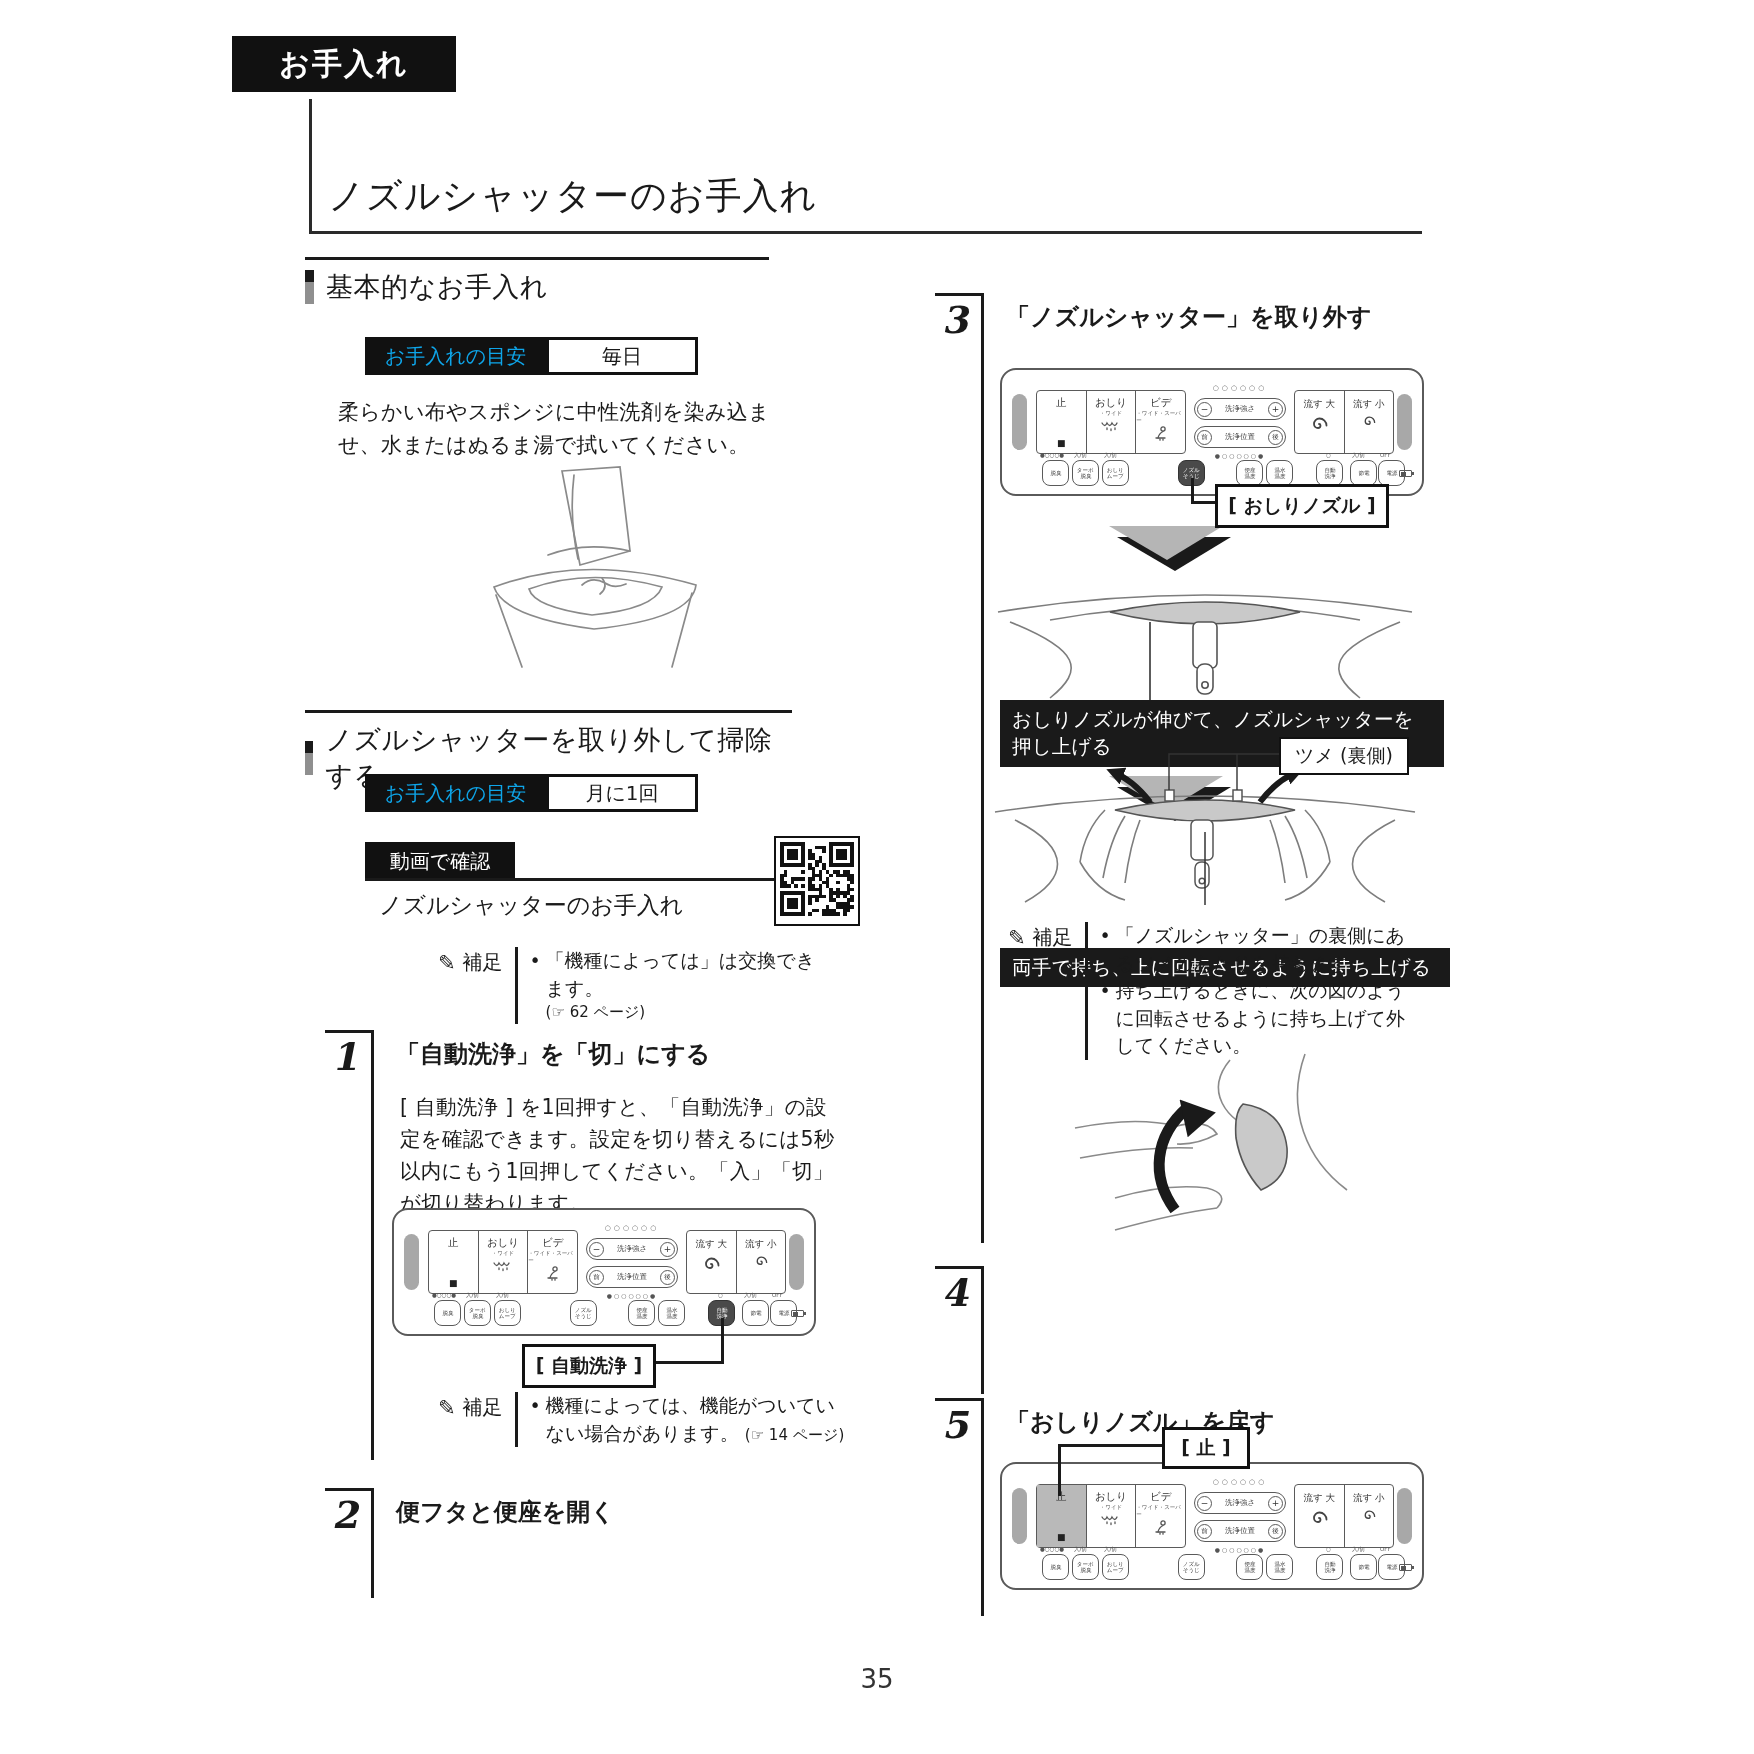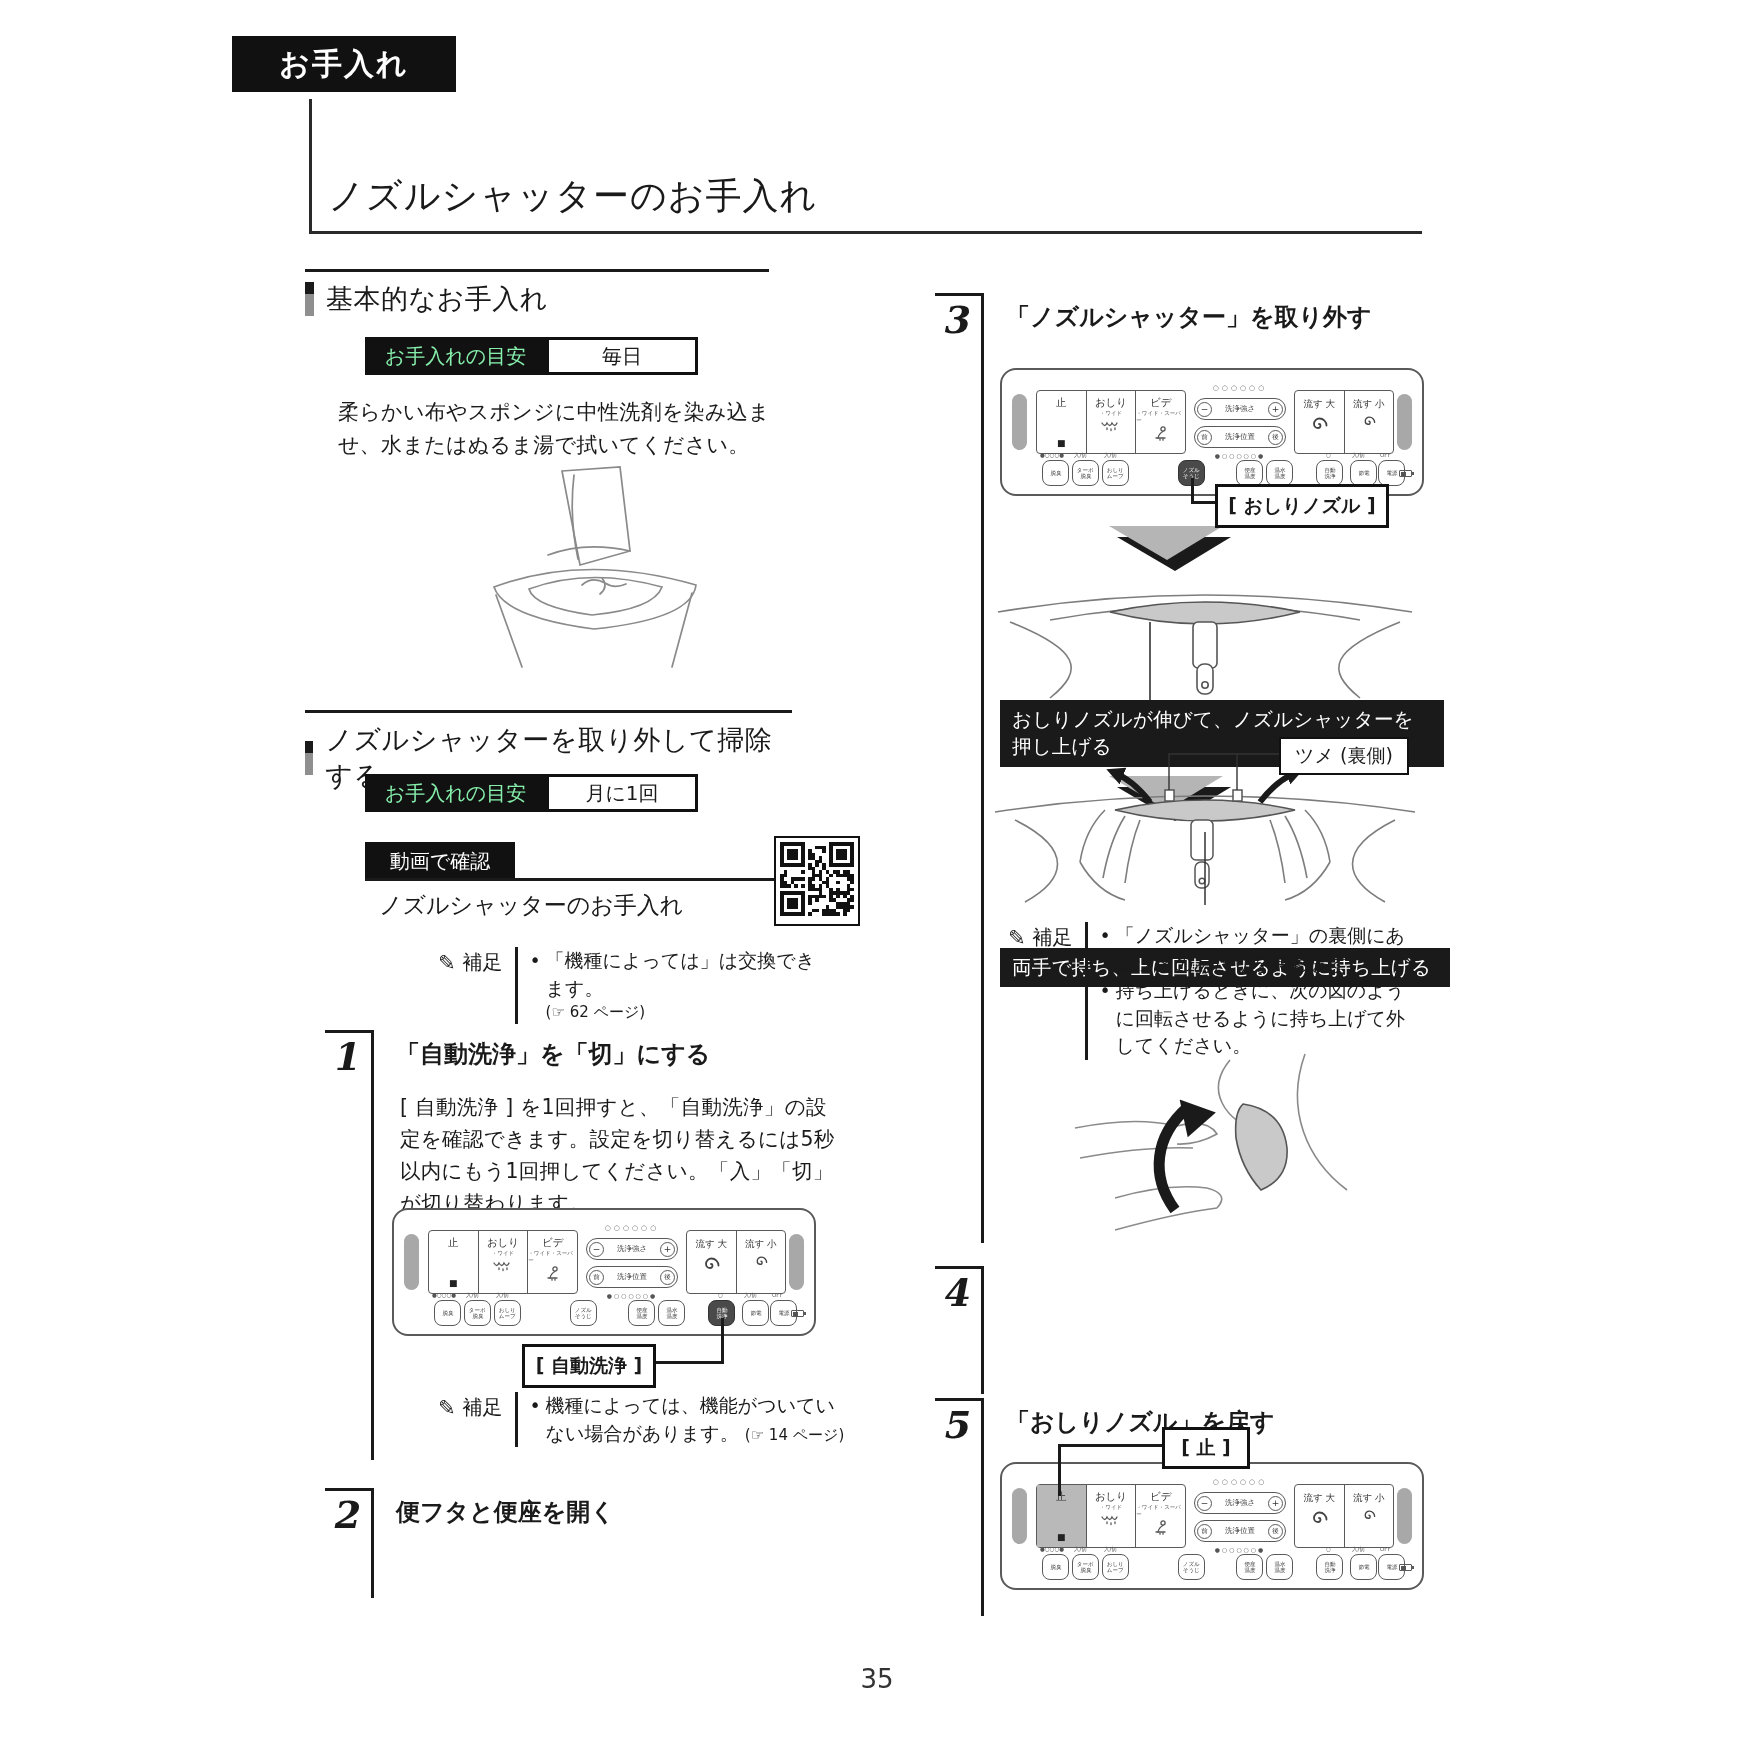--- a/index.html
+++ b/index.html
@@ -14,21 +14,21 @@
   .page-title{position:absolute;left:16px;bottom:10px;font-size:36px;letter-spacing:1px;font-weight:500;}
 
   
   .sec{border-top:3px solid #1a1a1a;padding-top:9px;display:flex;align-items:center;}
   .sec-bar{width:9px;height:34px;margin-right:12px;
            background:linear-gradient(#1a1a1a 0 34%,#8f8f8f 34% 100%);}
   .sec-title{font-size:27px;font-weight:500;letter-spacing:0.5px;}
 
   
   .meter{display:flex;height:38px;}
-  .meter-label{background:#111;color:#86efac;display:flex;align-items:center;justify-content:center;
+  .meter-label{background:#111;color:#0ea5e9;display:flex;align-items:center;justify-content:center;
                width:181px;font-size:20px;}
   .meter-value{border:3px solid #111;width:146px;display:flex;align-items:center;justify-content:center;
                font-size:20px;background:#fff;}
 
   .para{font-size:21px;line-height:1.55;letter-spacing:0.3px;}
 
   
   .video-label{background:#111;color:#fff;display:flex;align-items:center;justify-content:center;
                font-size:20px;font-weight:500;}
   .rule{background:#1a1a1a;}
@@ -95,21 +95,21 @@
 <body>
 
 <div id="page">
 
   <div class="abs badge" style="left:232px;top:36px;width:224px;height:56px;">お手入れ</div>
 
   <div class="abs title-block" style="left:309px;top:99px;width:1110px;height:132px;">
     <div class="page-title">ノズルシャッターのお手入れ</div>
   </div>
 
-  <div class="abs sec" style="left:305px;top:269px;width:464px;">
+  <div class="abs sec" style="left:305px;top:257px;width:464px;">
     <div class="sec-bar"></div>
     <div class="sec-title">基本的なお手入れ</div>
   </div>
 
   <div class="abs meter" style="left:365px;top:337px;">
     <div class="meter-label">お手入れの目安</div>
     <div class="meter-value">毎日</div>
   </div>
 
   <div class="abs para" style="left:338px;top:396px;width:468px;">柔らかい布やスポンジに中性洗剤を染み込ませ、水またはぬるま湯で拭いてください。</div>

